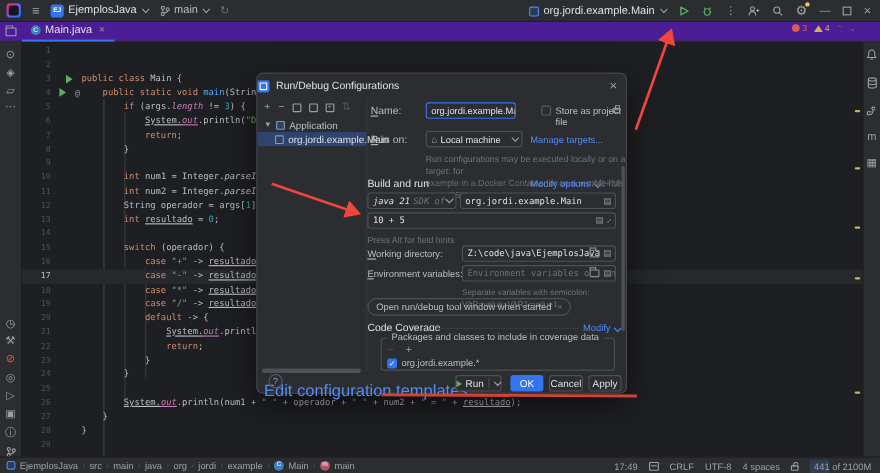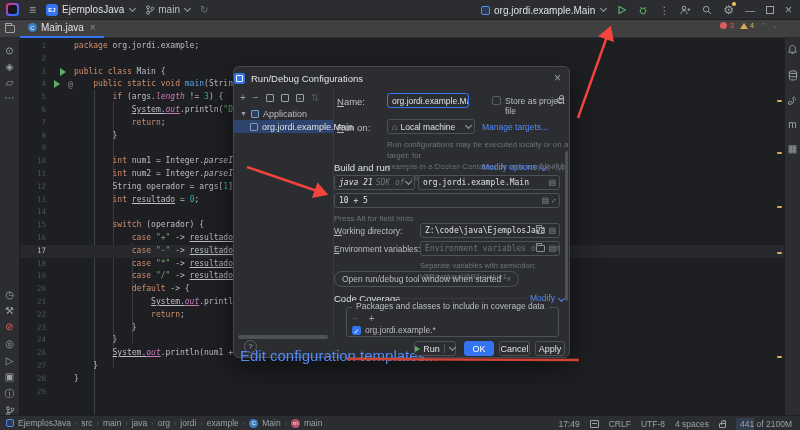--- a/index.html
+++ b/index.html
@@ -27,21 +27,21 @@
   .tb-right { position:absolute; right:0; top:0; height:20px; display:flex; align-items:center; gap:11px; padding-right:8px; }
   .runcfg { display:flex; align-items:center; gap:4px; color:#dfe1e5; }
   .runcfg-ic { width:9px; height:9px; border:1px solid #548af7; border-radius:2px; background:#2b3a55; }
   .gear { position:relative; color:#9da0a8; font-size:12px; line-height:1; }
   .gear .dot { position:absolute; right:-2px; top:-2px; width:4px; height:4px; border-radius:50%; background:#f2c55c; }
   .win-min { color:#9da0a8; font-size:10px; }
   .win-max { width:8px; height:8px; border:1px solid #9da0a8; display:inline-block; }
   .win-close { color:#9da0a8; font-size:12px; }
 
   
-  #tabbar { position:absolute; left:0; top:20px; width:800px; height:18px; background:#404040;
+  #tabbar { position:absolute; left:0; top:20px; width:800px; height:18px; background:#4c1d95;
     border-bottom:1px solid #2b2d30; display:flex; align-items:center; }
   #proj-toggle { width:20px; display:flex; justify-content:center; color:#9da0a8; }
   .folder-ic { width:10px; height:8px; border:1px solid #9da0a8; border-radius:1px; position:relative; }
   .folder-ic::before { content:""; position:absolute; left:-1px; top:-3px; width:5px; height:2px;
     border:1px solid #9da0a8; border-bottom:none; border-radius:1px 1px 0 0; }
   .tab { height:18px; display:flex; align-items:center; gap:4px; padding:0 8px; color:#dfe1e5;
     border-bottom:2px solid #3574f0; }
   .class-ic { width:9px; height:9px; border-radius:50%; background:#3b7ec2; color:#fff; font-size:6px;
     display:flex; align-items:center; justify-content:center; }
   .tab-close { color:#8a8d93; font-size:10px; margin-left:2px; }
@@ -285,21 +285,20 @@
     </div>
 
   <div id="editor">
     <div class="guide g1" style="left:73.5px; top:52px; height:344px;"></div>
     <div class="guide" style="left:92.5px; top:64px; height:266px;"></div>
     <div class="guide" style="left:111.5px; top:205px; height:100px;"></div>
     <div id="code-lines" style="position:relative; padding-top:2px;">
         <div class="code-line">
           <span class="ln">1</span>
           <span class="gut"></span>
-          <span class="ct"><span class="k">package</span><span class="d"> org.jordi.example;</span></span>
         </div>
         <div class="code-line">
           <span class="ln">2</span>
           <span class="gut"></span>
           <span class="ct"></span>
         </div>
         <div class="code-line">
           <span class="ln">3</span>
           <span class="gut">
             <span class="run"></span>
@@ -406,20 +405,25 @@
         </div>
         <div class="code-line">
           <span class="ln">23</span>
           <span class="gut"></span>
           <span class="ct"><span class="d">            }</span></span>
         </div>
         <div class="code-line">
           <span class="ln">24</span>
           <span class="gut"></span>
           <span class="ct"><span class="d">        }</span></span>
+        </div>
+        <div class="code-line">
+          <span class="ln">25</span>
+          <span class="gut"></span>
+          <span class="ct"></span>
         </div>
         <div class="code-line">
           <span class="ln">26</span>
           <span class="gut"></span>
           <span class="ct"><span class="d">        </span><span class="un">System.</span><span class="flu">out</span><span class="d">.println(num1 + </span><span class="s">" "</span><span class="d"> + operador + </span><span class="s">" "</span><span class="d"> + num2 + </span><span class="s">" = "</span><span class="d"> + </span><span class="un">resultado</span><span class="d">);</span></span>
         </div>
         <div class="code-line">
           <span class="ln">27</span>
           <span class="gut"></span>
           <span class="ct"><span class="d">    }</span></span>

